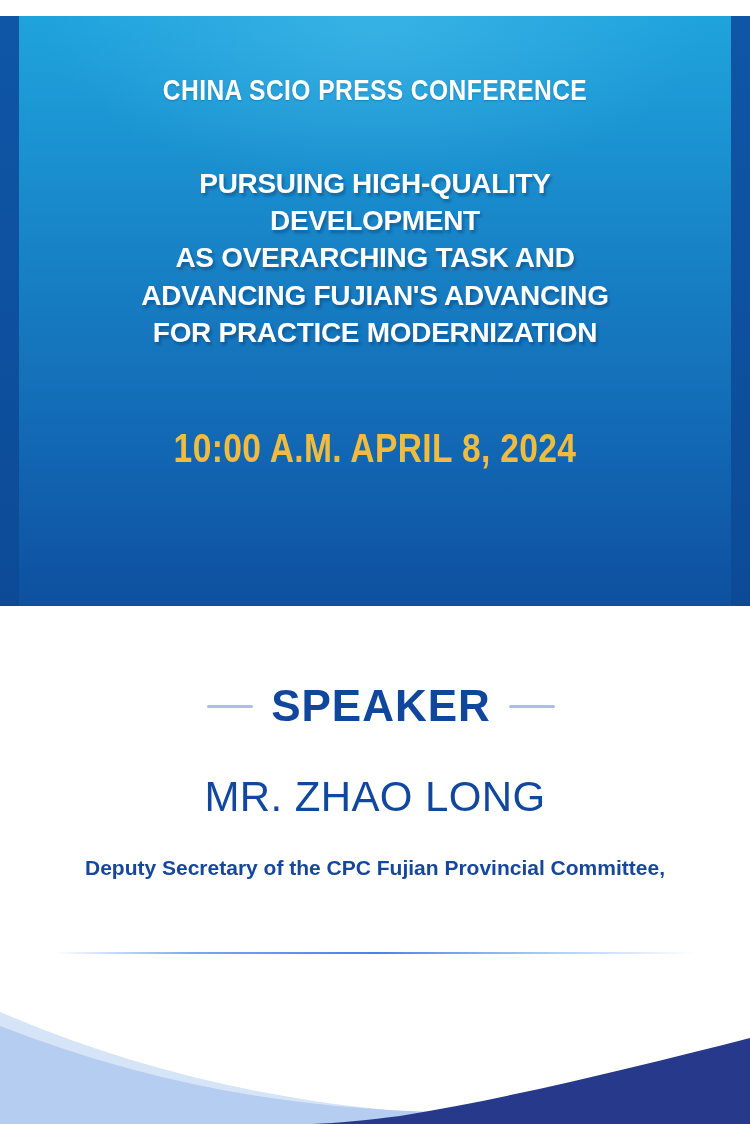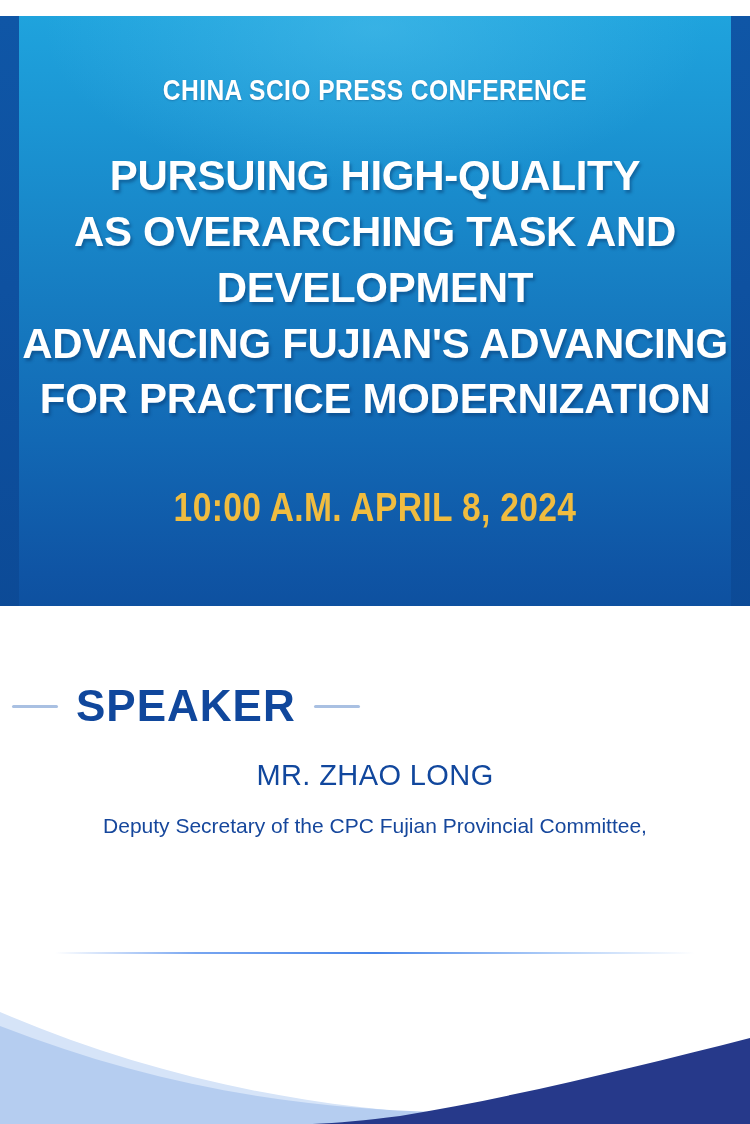--- a/index.html
+++ b/index.html
@@ -76,24 +76,24 @@
     font-family: "Liberation Sans Narrow", "Liberation Sans", sans-serif;
     font-size: 30px;
     font-weight: 700;
     letter-spacing: 0.5px;
     line-height: 1.1;
     transform: scaleX(0.82);
     text-shadow: 0 1px 2px rgba(0,40,90,0.28);
   }
 
   .headline {
-    margin: 0;
+    margin: 17px;
     padding-top: 42px;
     color: #ffffff;
-    font-size: 42px;
+    font-size: 28px;
     font-weight: 700;
     line-height: 1.33;
     letter-spacing: -0.3px;
     text-shadow: 2px 3px 3px rgba(4,44,94,0.40);
     padding-left: 14px;
     padding-right: 14px;
     text-align: center;
   }
   .headline .hl-line { display: block; white-space: nowrap; }
 
@@ -114,57 +114,58 @@
     left: 0;
     top: 606px;
     width: 750px;
     height: 518px;
     background: #ffffff;
   }
 
   .speaker-head {
     display: flex;
     align-items: center;
+    justify-content: center;
     gap: 18px;
     padding-top: 78px;
     margin-left: 12px;
   }
   .sp-dash {
     display: block;
     width: 46px;
     height: 3px;
     background: #a9c0e2;
     border-radius: 2px;
   }
   .speaker-label {
     color: #10479c;
     font-size: 44px;
     font-weight: 700;
     letter-spacing: 1px;
     line-height: 1;
   }
 
   .speaker-name {
-    margin: 2px;
+    margin: 16px;
     padding-top: 30px;
     text-align: center;
     color: #11479d;
-    font-size: 29px;
+    font-size: 42px;
     font-weight: 400;
     letter-spacing: 0.4px;
     line-height: 1.1;
   }
 
   .speaker-title {
     margin: 0;
     padding-top: 17px;
     text-align: center;
     color: #16479c;
     font-size: 21px;
-    font-weight: 400;
+    font-weight: 700;
     line-height: 1.42;
   }
   .speaker-title .st-line { display: block; }
 
   .rule {
     position: absolute;
     left: 55px;
     top: 346px;
     width: 640px;
     height: 2px;
@@ -208,22 +209,22 @@
   <div class="hero">
     <div class="hero-glow"></div>
     <div class="hero-edge left"></div>
     <div class="hero-edge right"></div>
 
     <div class="hero-inner">
       <div class="kicker">CHINA SCIO PRESS CONFERENCE</div>
 
       <div class="headline">
         <span class="hl-line">PURSUING HIGH-QUALITY</span>
+        <span class="hl-line">DEVELOPMENT</span>
         <span class="hl-line">AS OVERARCHING TASK AND</span>
-        <span class="hl-line">DEVELOPMENT</span>
         <span class="hl-line">ADVANCING FUJIAN'S ADVANCING</span>
         <span class="hl-line">FOR PRACTICE MODERNIZATION</span>
       </div>
 
       <div class="datetime">10:00 A.M. APRIL 8, 2024</div>
     </div>
   </div>
 
   <div class="body-area">
 

